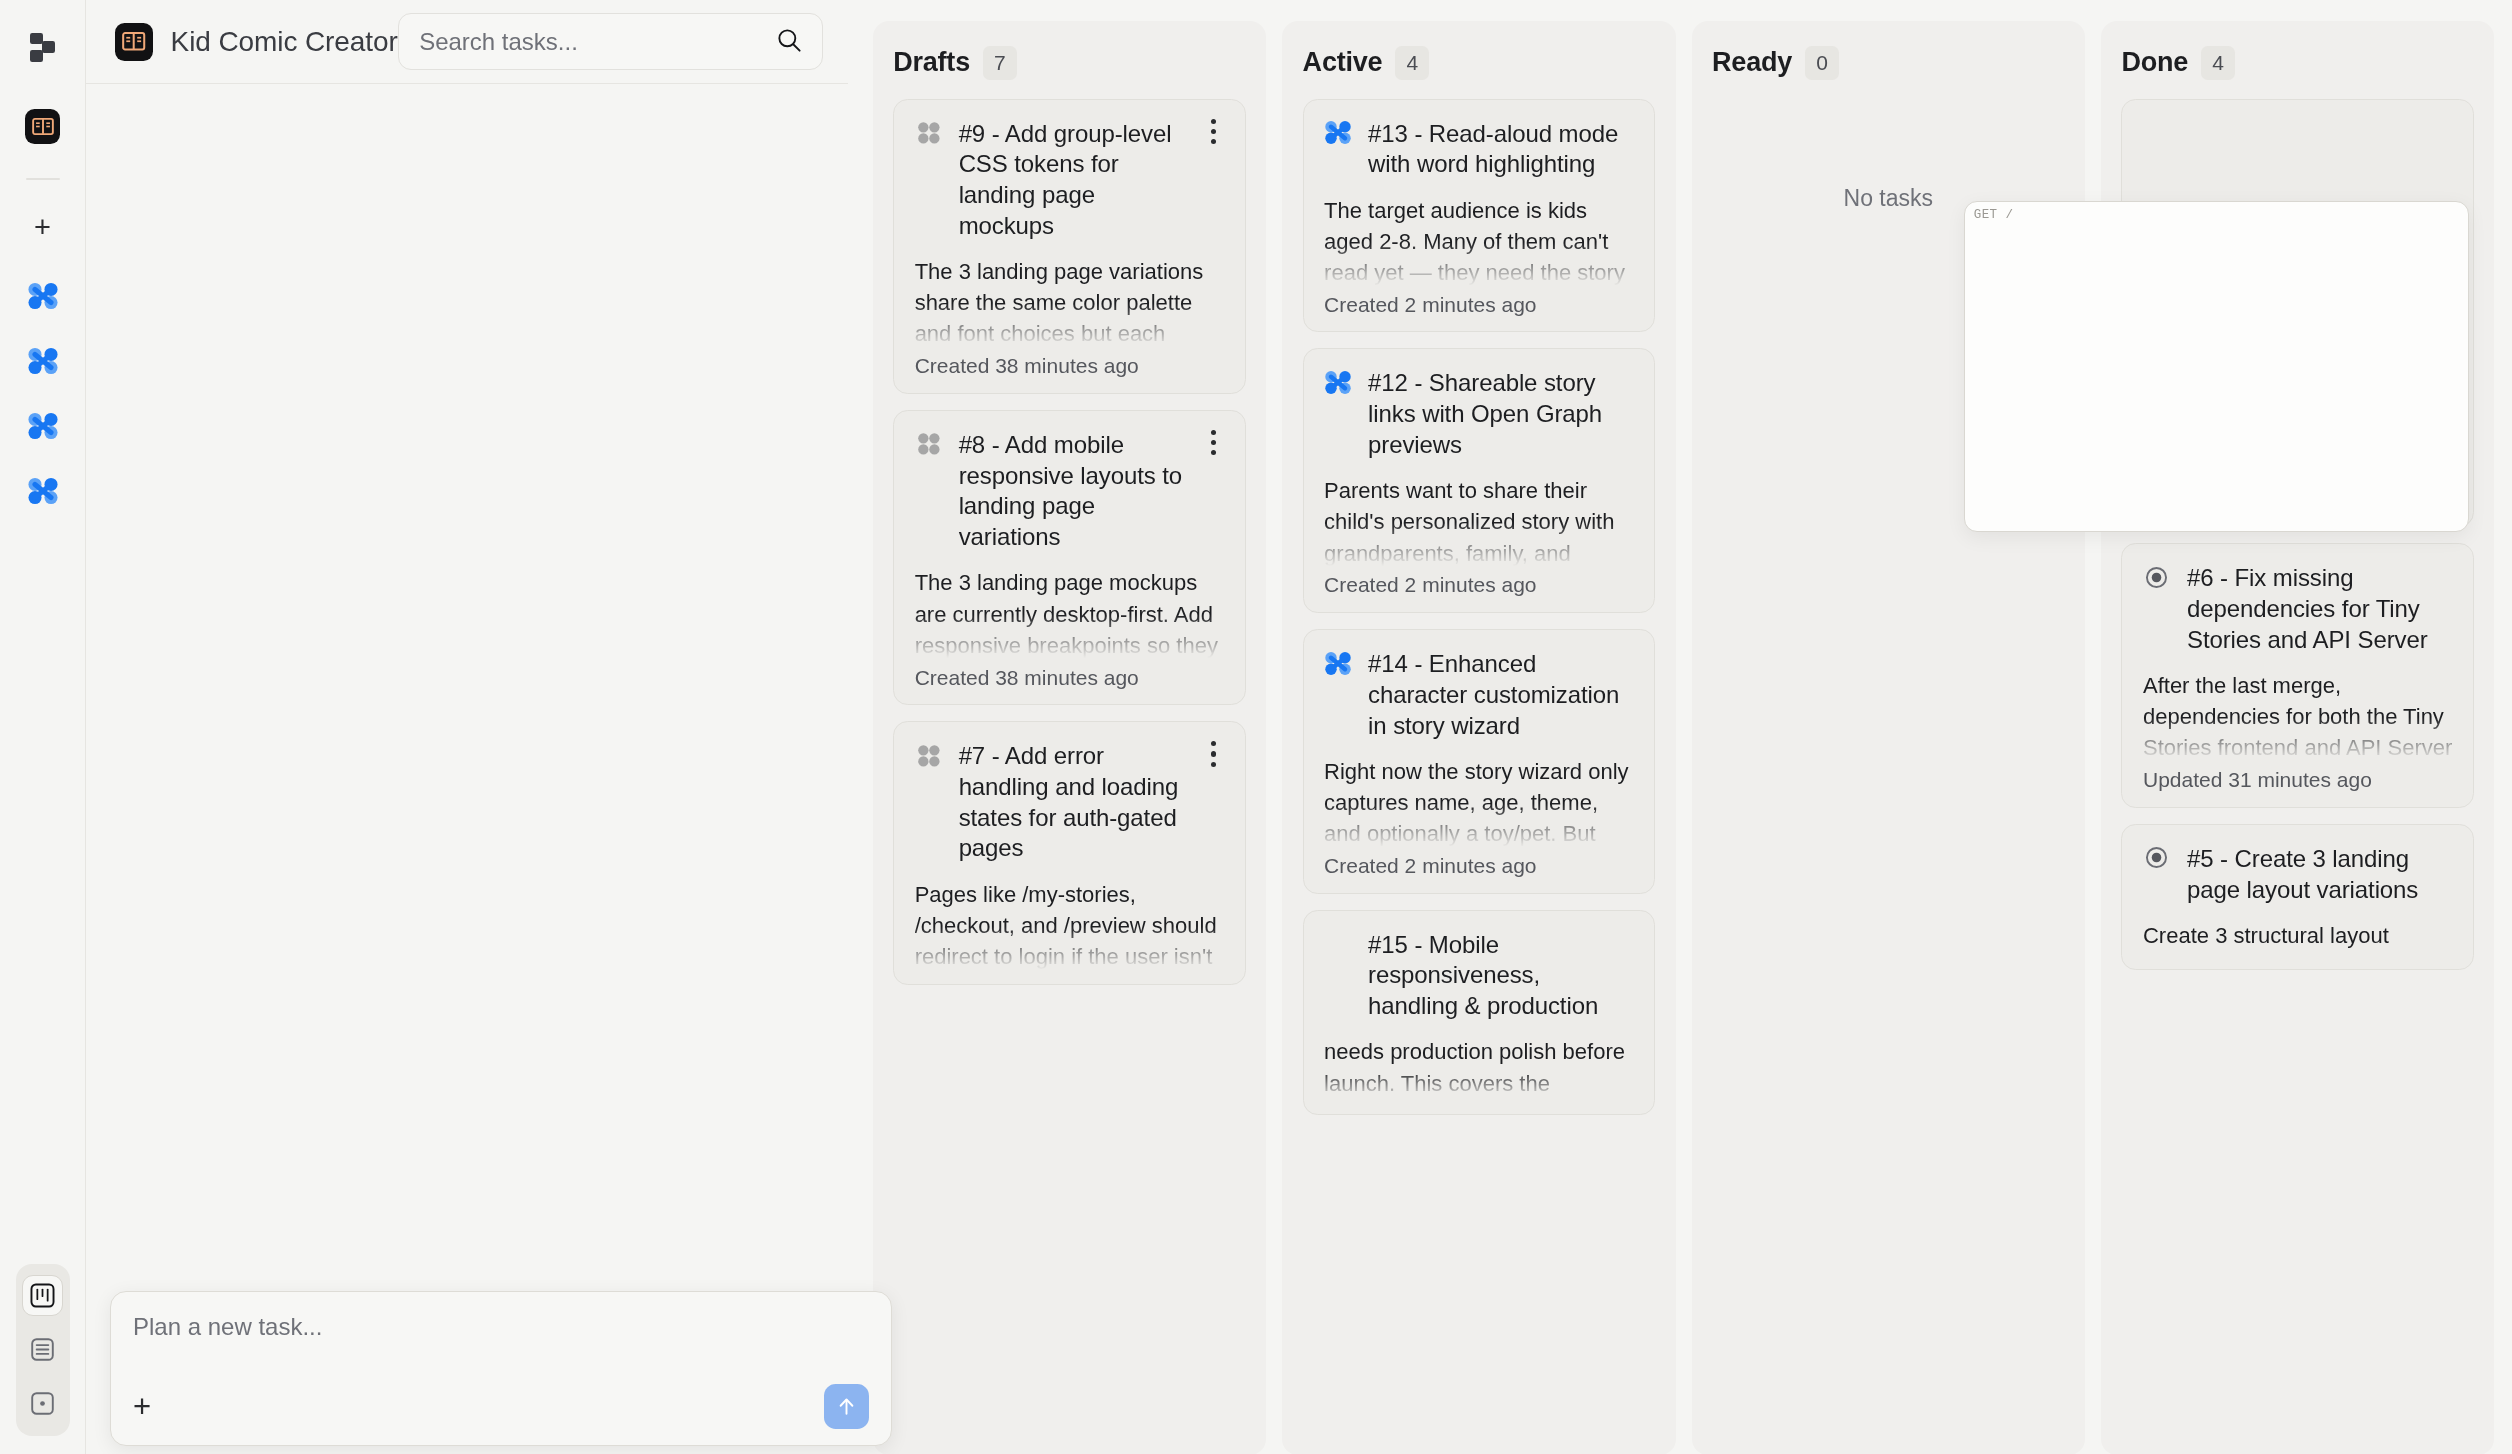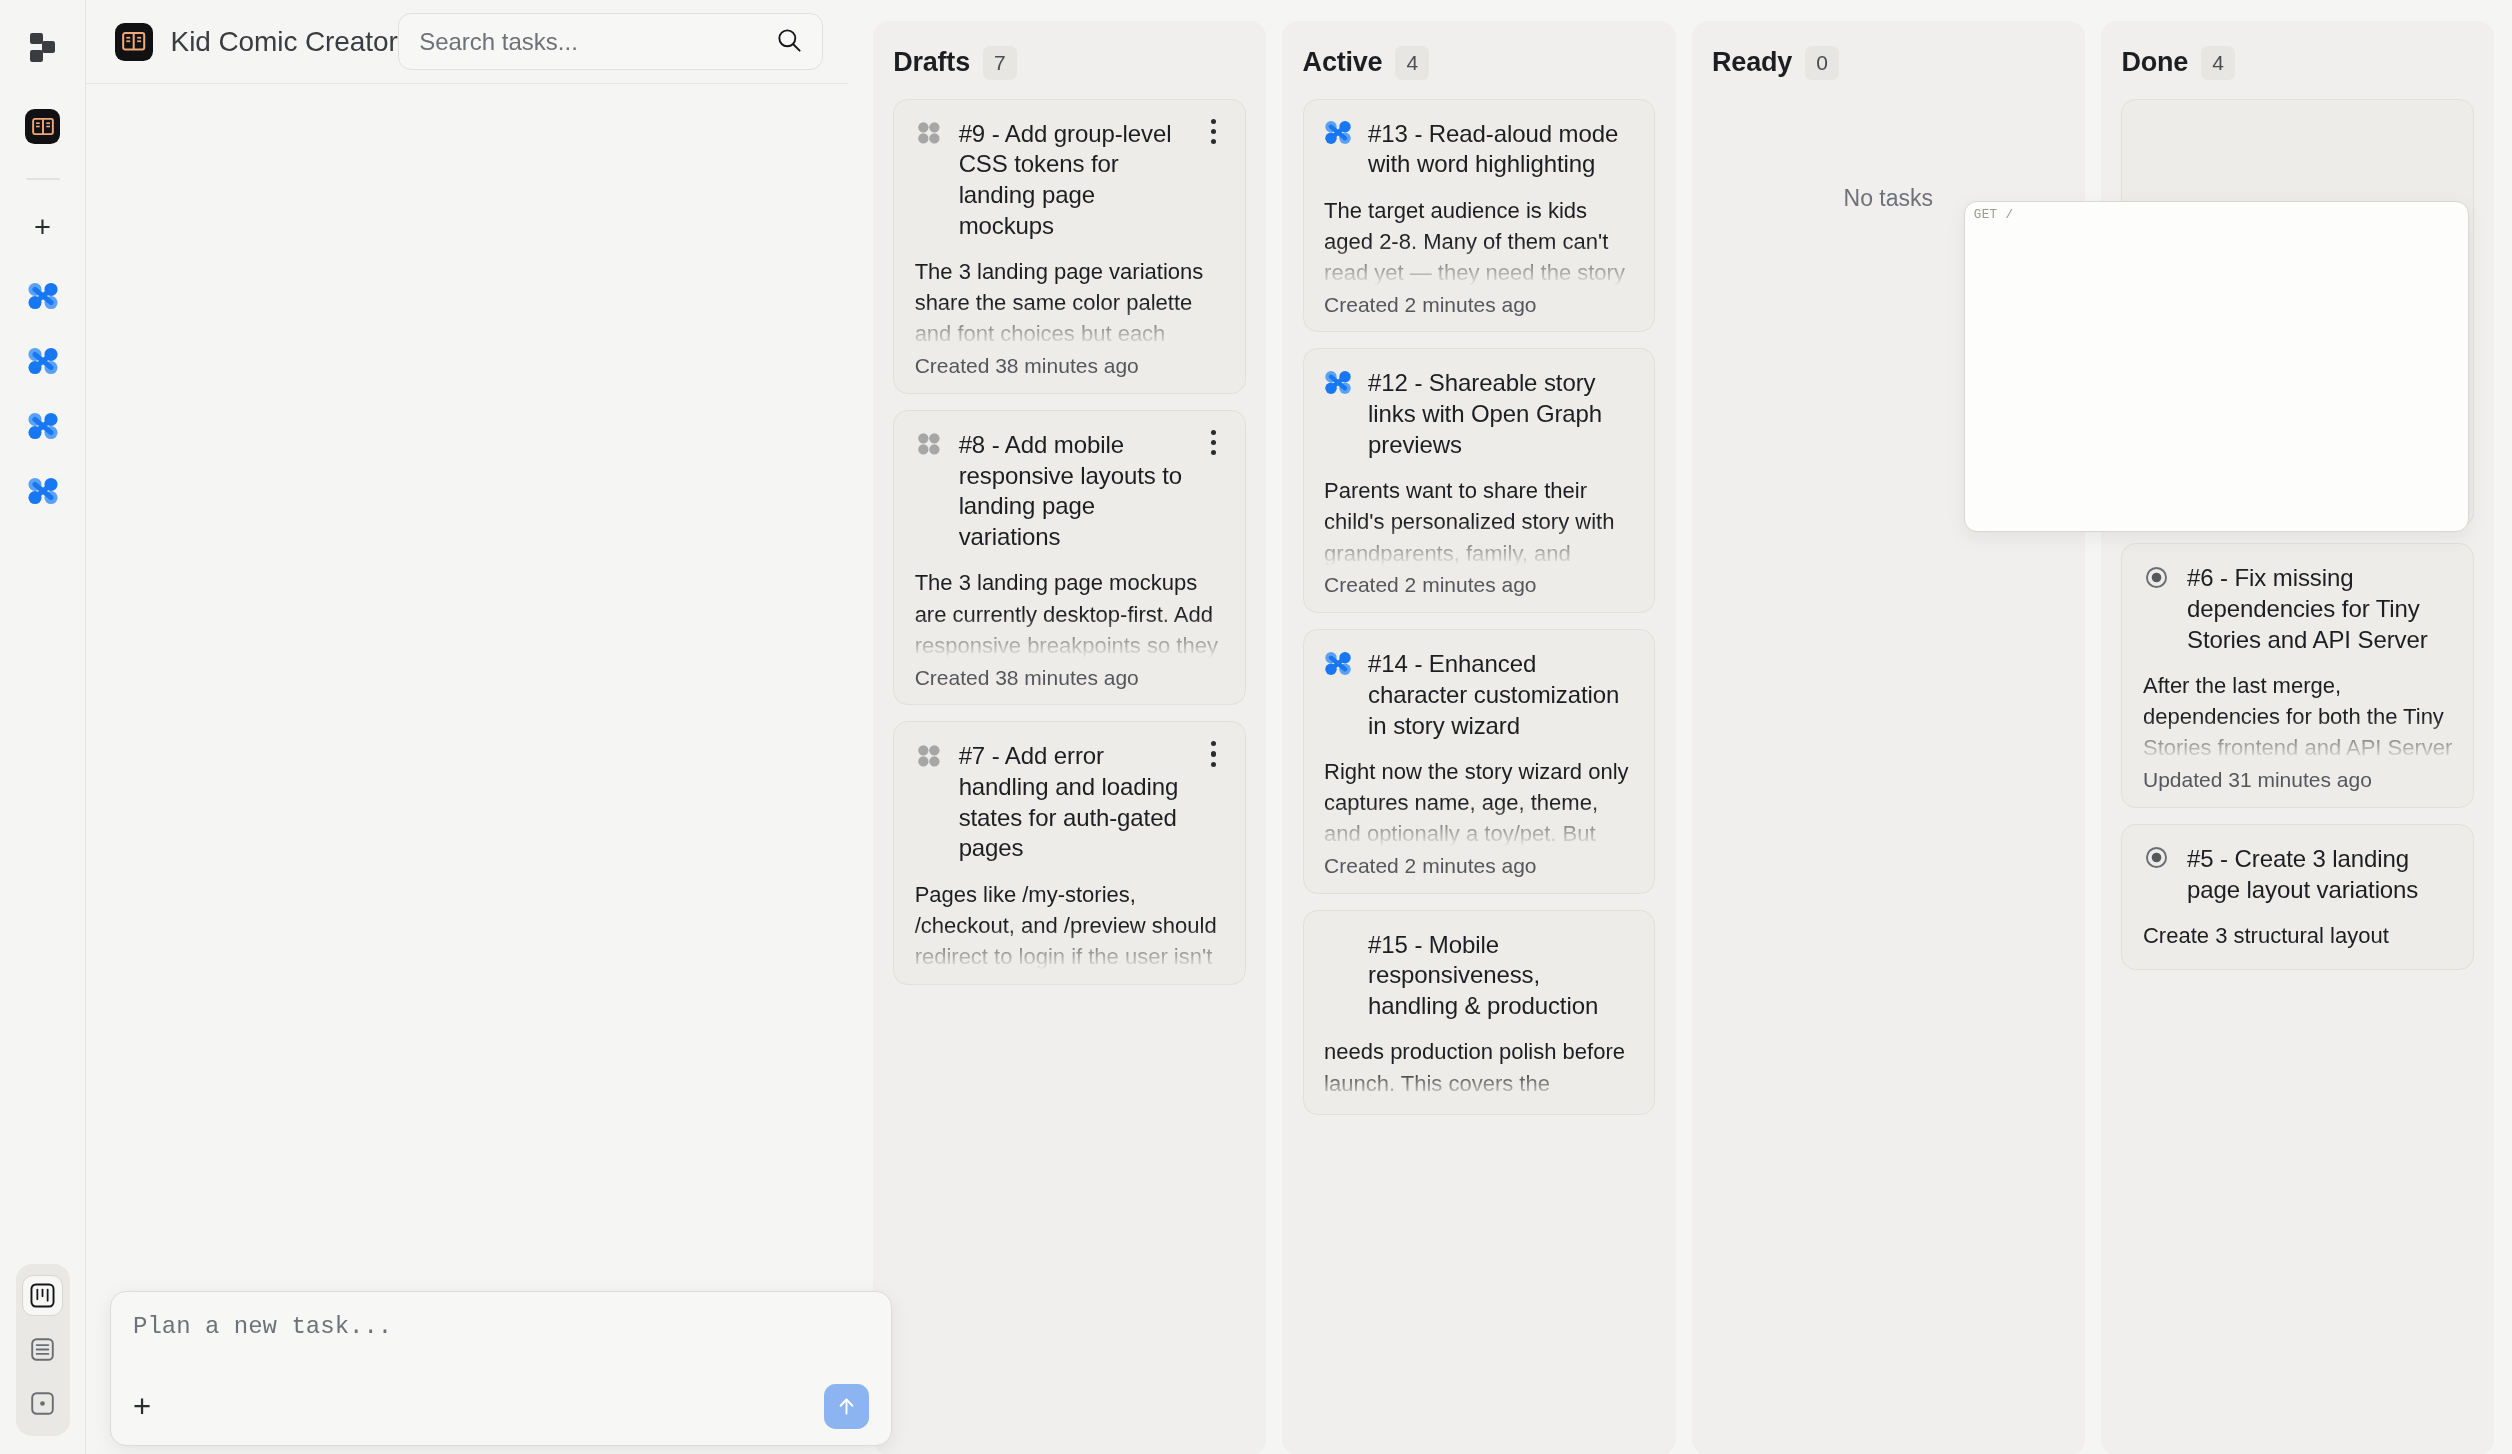--- a/index.html
+++ b/index.html
@@ -172,21 +172,21 @@
     left: 110px; bottom: 8.8px;
     width: 782px; height: 155px;
     background: #f7f7f5;
     border: 1.5px solid #dedcd6;
     border-radius: 16px;
     box-shadow: 0 4.4px 19px rgba(0,0,0,0.07);
     padding: 20.5px 22px 16px 22px;
     display: flex; flex-direction: column;
     z-index: 40;
   }
-  .composer-placeholder { font-size: 24px; color: #6f7178; flex: 1; font-family: Liberation Mono, monospace; }
+  .composer-placeholder { font-size: 24px; color: #6f7178; flex: 1; }
   .composer-row { display: flex; align-items: center; justify-content: space-between; }
   .composer-plus { font-size: 31px; color: #2b2c2f; font-weight: 300; line-height: 1; width: 34px; }
   .send-btn {
     width: 45px; height: 45px; border-radius: 11.7px;
     background: #8cb4f0;
     display: flex; align-items: center; justify-content: center;
     border: none;
   }
 
   

